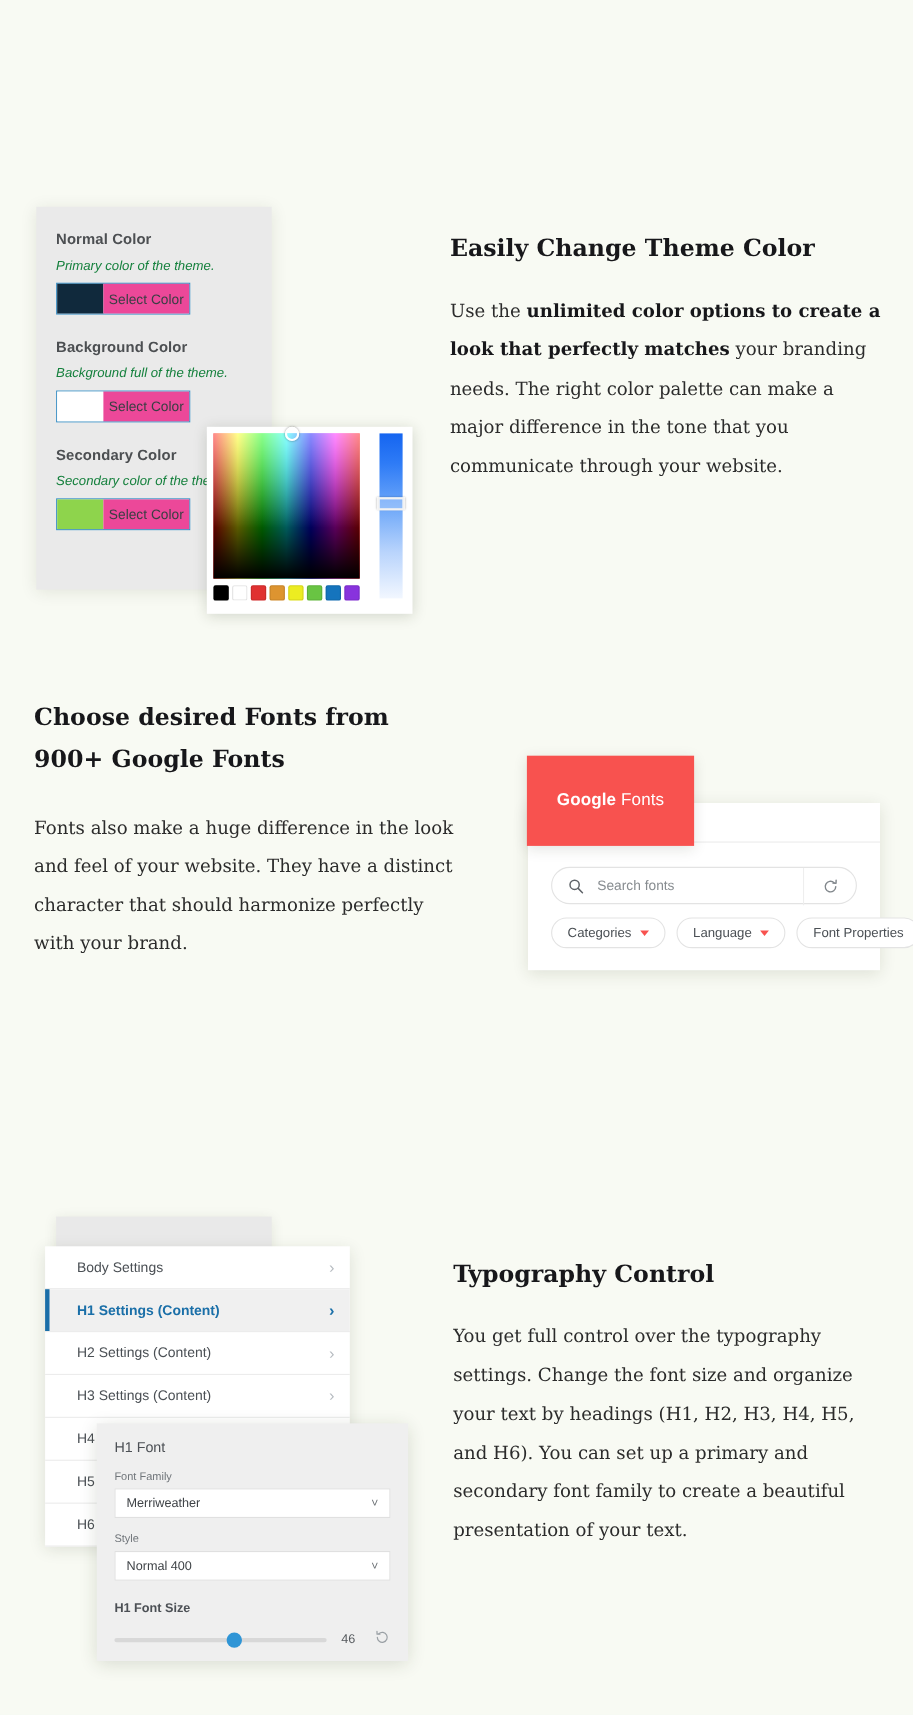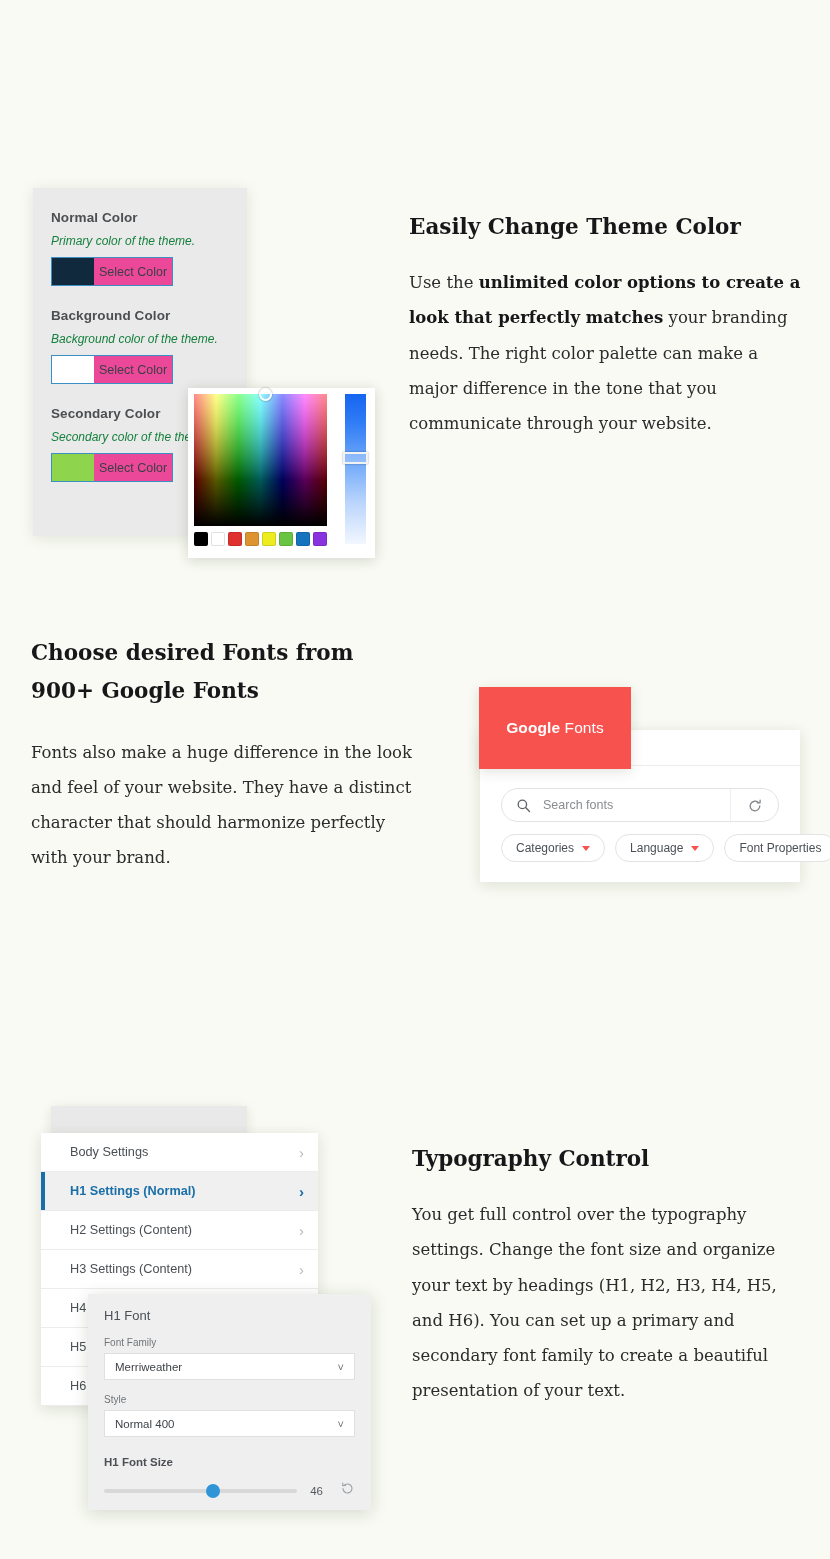--- a/index.html
+++ b/index.html
@@ -237,21 +237,21 @@
         <div class="cc-label">Normal Color</div>
         <div class="cc-desc">Primary color of the theme.</div>
         <div class="cc-btn">
           <div class="cc-swatch" style="background:#10293c"></div>
           <span>Select Color</span>
         </div>
       </div>
 
       <div class="cc-group">
         <div class="cc-label">Background Color</div>
-        <div class="cc-desc">Background color of the theme.</div>
+        <div class="cc-desc">Background full of the theme.</div>
         <div class="cc-btn">
           <div class="cc-swatch" style="background:#ffffff"></div>
           <span>Select Color</span>
         </div>
       </div>
 
       <div class="cc-group">
         <div class="cc-label">Secondary Color</div>
         <div class="cc-desc">Secondary color of the theme.</div>
         <div class="cc-btn">
@@ -336,21 +336,21 @@
   </div>
 
   <div class="typo-bg"></div>
 
   <div class="typo-list">
     <div class="typo-row">
       <span>Body Settings</span>
       <span class="arrow">›</span>
     </div>
     <div class="typo-row active">
-      <span>H1 Settings (Normal)</span>
+      <span>H1 Settings (Content)</span>
       <span class="arrow">›</span>
     </div>
     <div class="typo-row">
       <span>H2 Settings (Content)</span>
       <span class="arrow">›</span>
     </div>
     <div class="typo-row">
       <span>H3 Settings (Content)</span>
       <span class="arrow">›</span>
     </div>

